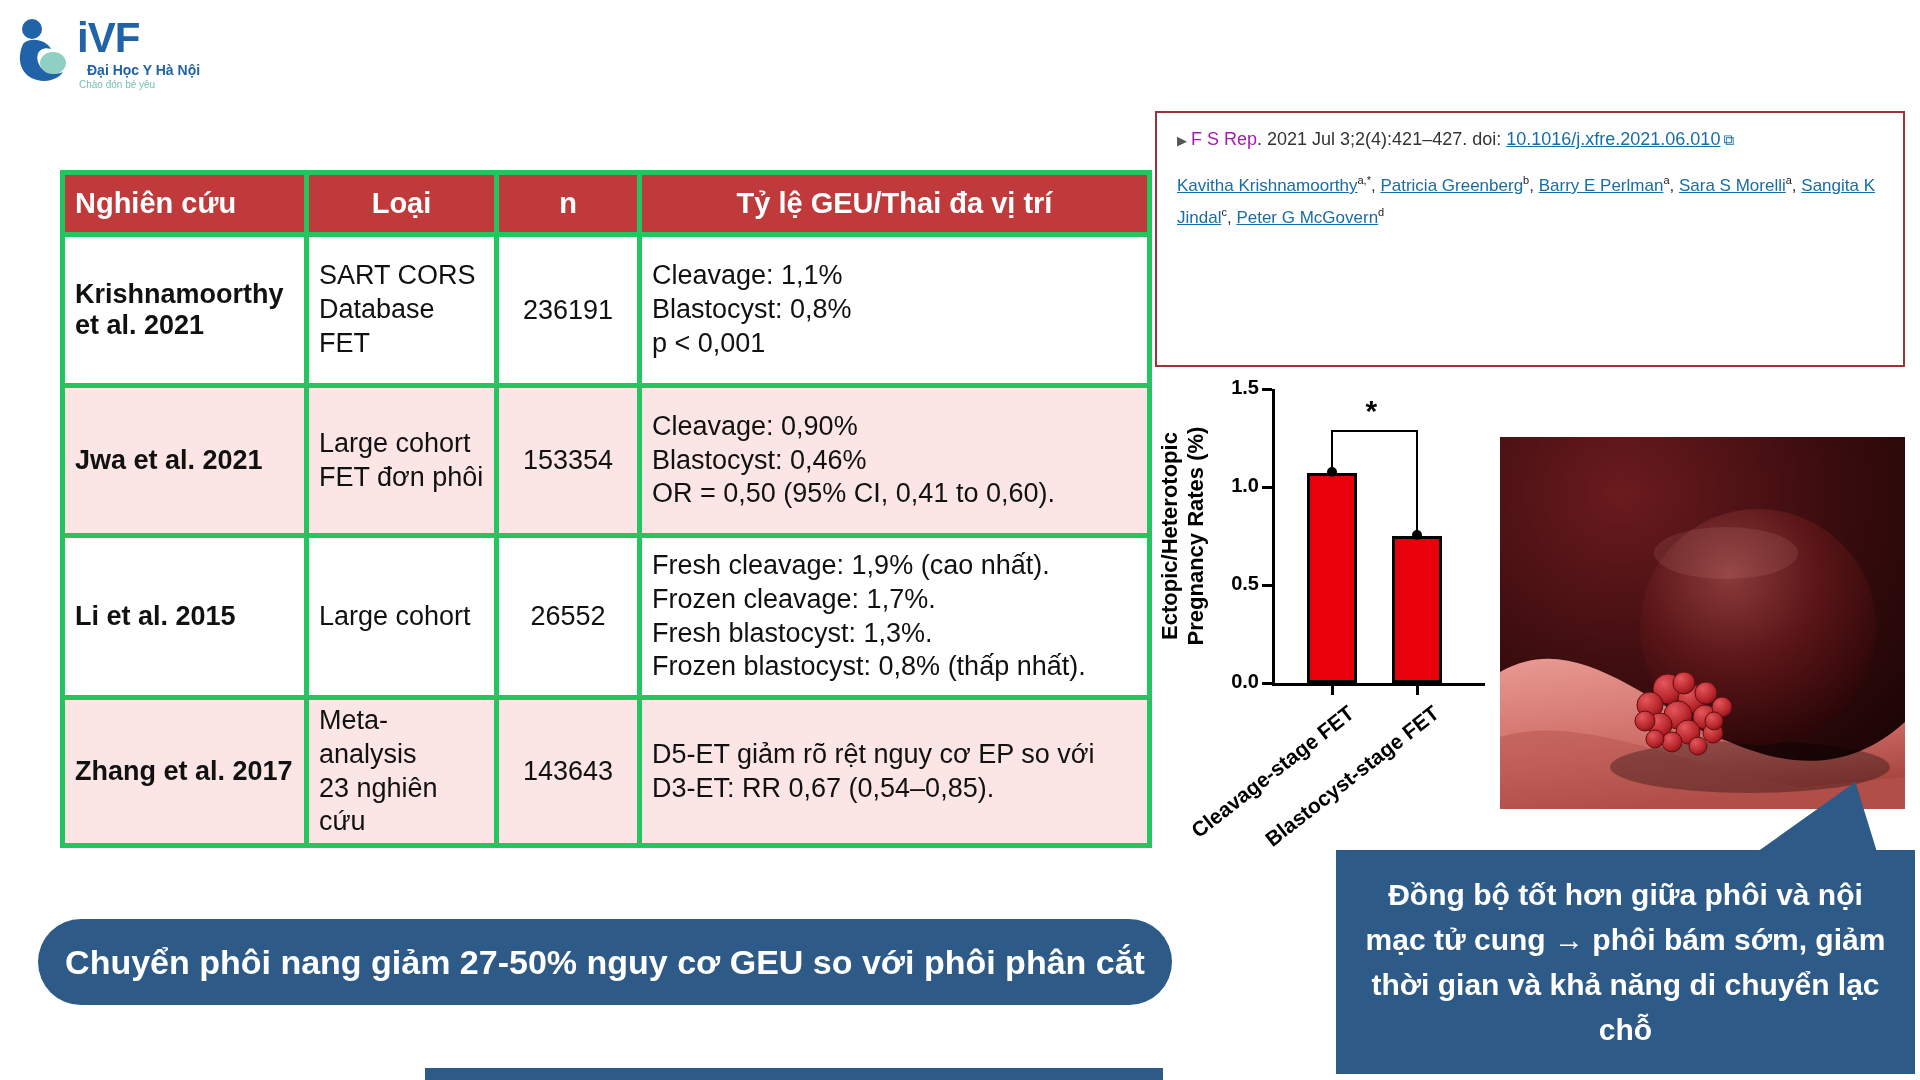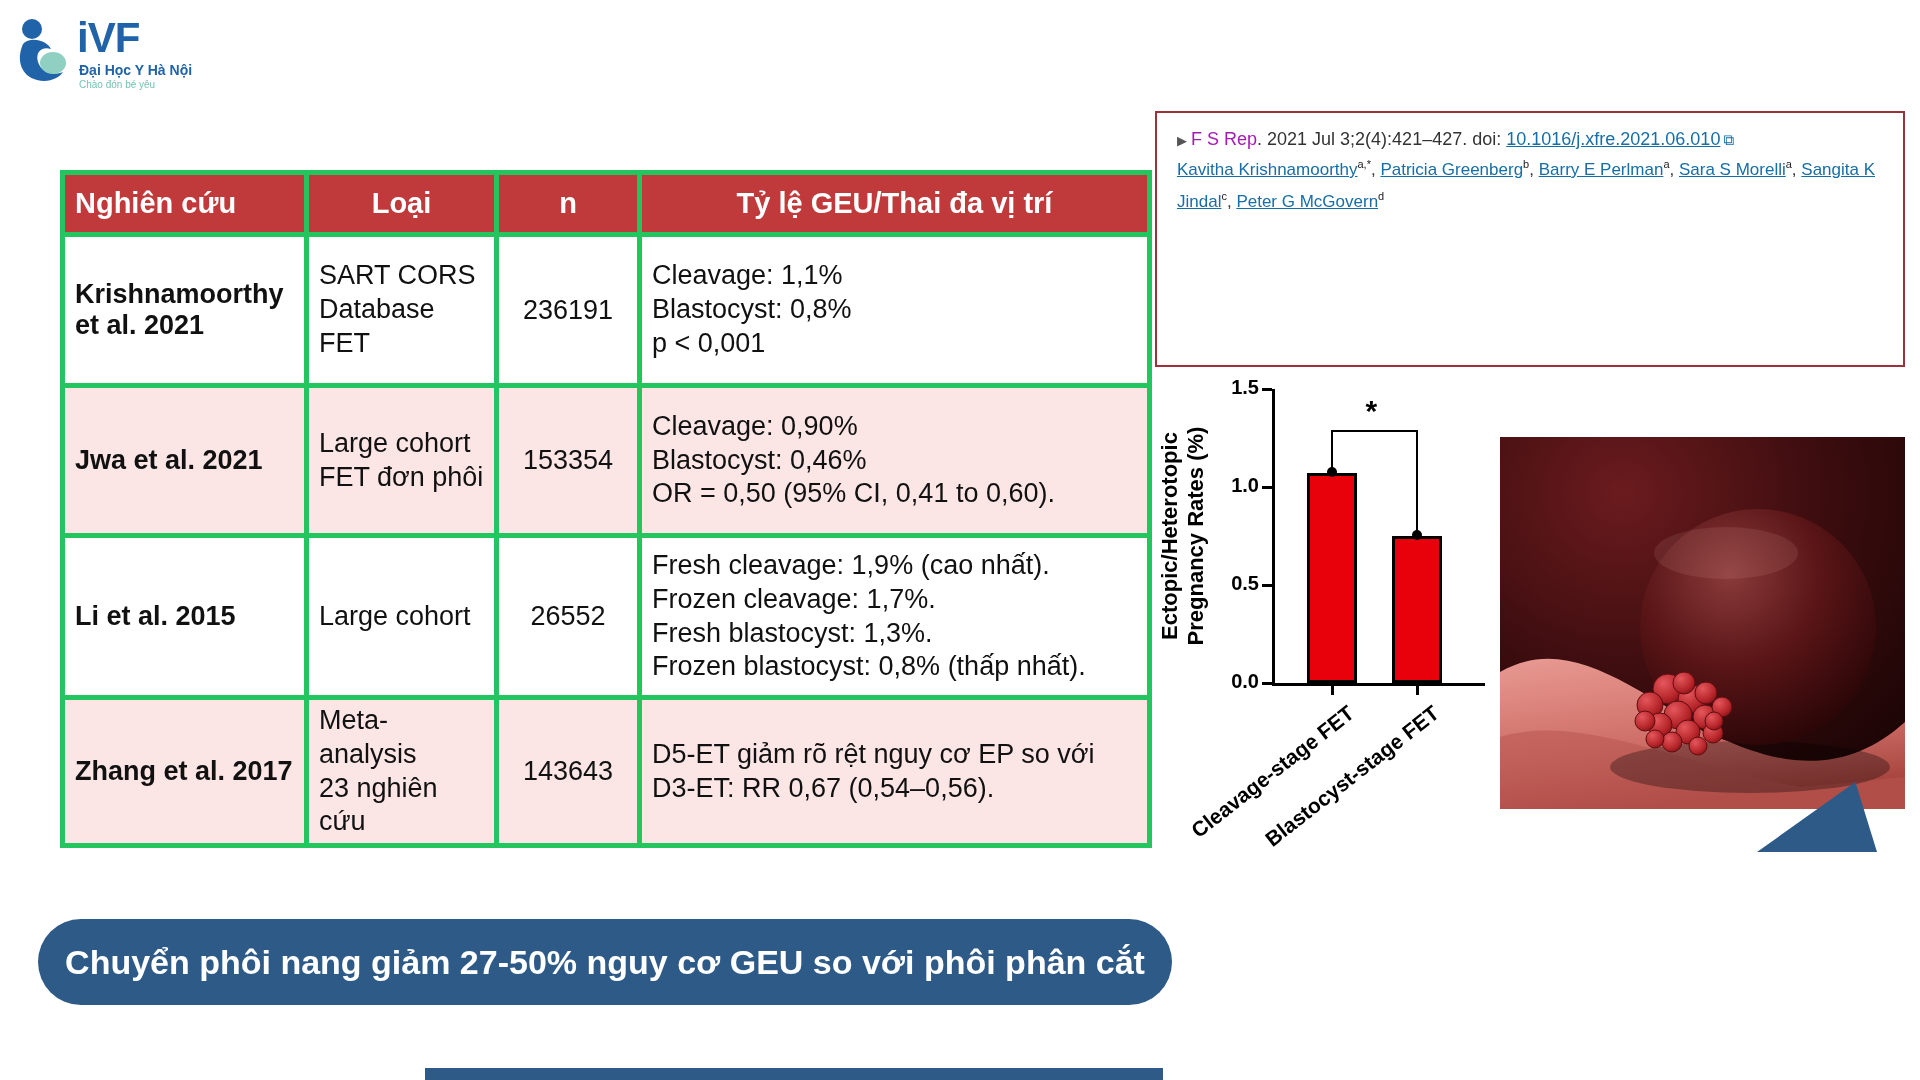--- a/index.html
+++ b/index.html
@@ -4,21 +4,21 @@
 <style>
   html,body{margin:0;padding:0;background:#888;}
   #stage{
     position:relative;width:1920px;height:1080px;background:#ffffff;
     font-family:"Liberation Sans", sans-serif;overflow:hidden;
   }
   
   .logo{position:absolute;left:15px;top:12px;width:220px;height:80px;}
   .logo svg{position:absolute;left:0;top:4px;}
   .logo .brand{position:absolute;left:62px;top:2px;font-size:42px;font-weight:bold;color:#2163A8;letter-spacing:-1px;}
-  .logo .sub{position:absolute;left:56px;top:50px;font-size:14px;font-weight:bold;color:#2163A8;padding-left:8px;}
+  .logo .sub{position:absolute;left:64px;top:50px;font-size:14px;font-weight:bold;color:#2163A8;padding-left:8px;}
   .logo .tag{position:absolute;left:64px;top:67px;font-size:10px;color:#74C3B2;}
   
   .title{
     position:absolute;left:170px;top:28px;width:1720px;text-align:center;
     font-size:55px;font-weight:800;color:#C5353B;letter-spacing:0px;
   }
   
   table.study{
     position:absolute;left:60px;top:170px;width:1087px;border-collapse:collapse;table-layout:fixed;
   }
@@ -43,21 +43,21 @@
   .cite{
     position:absolute;left:1155px;top:111px;width:750px;height:256px;background:#fff;
     border:2px solid #9B3139;box-sizing:border-box;padding:16px 20px;
   }
   .cite .metaline{font-size:18px;color:#333;}
   .cite .marker{color:#555;font-size:13px;margin-right:4px;}
   .cite .journal{color:#a21caf;}
   .cite .doi{color:#176DA6;text-decoration:underline;cursor:pointer;}
   .cite .ext{color:#176DA6;font-size:15px;margin-left:3px;cursor:pointer;}
   .cite .ctitle{margin-top:12px;font-size:21px;font-weight:bold;color:#111;line-height:1.5;}
-  .cite .authors{margin-top:4px;font-size:17px;color:#333;line-height:1.9;}
+  .cite .authors{margin-top:20px;font-size:17px;color:#333;line-height:1.9;}
   .cite .authors .aname{color:#176DA6;text-decoration:underline;cursor:pointer;}
   .cite .authors sup{font-size:11px;color:#222;}
   
   #chart{position:absolute;left:1150px;top:380px;width:340px;height:510px;}
   #chart .ylabel{
     position:absolute;left:-125px;top:128px;width:320px;height:56px;transform:rotate(-90deg);
     text-align:center;font-weight:bold;font-size:22px;line-height:1.2;color:#000;
   }
   #chart-plot{
     position:absolute;left:122px;top:9px;width:210px;height:294px;
@@ -145,21 +145,21 @@
 Frozen cleavage: 1,7%.
 Fresh blastocyst: 1,3%.
 Frozen blastocyst: 0,8% (thấp nhất).</td>
     </tr>
     <tr style="height:136px" class="pink">
       <td class="study-name">Zhang et al. 2017</td>
       <td class="type-cell">Meta-analysis
 23 nghiên cứu</td>
       <td class="n-cell">143643</td>
       <td class="result-cell">D5-ET giảm rõ rệt nguy cơ EP so với
-D3-ET: RR 0,67 (0,54–0,56).</td>
+D3-ET: RR 0,67 (0,54–0,85).</td>
     </tr>
   </tbody>
     </table>
 
   <div class="pill">Chuyển phôi nang giảm 27-50% nguy cơ GEU so với phôi phân cắt</div>
 
   <div class="cite">
     <div class="metaline">
       <span class="marker">▶</span><span class="journal">F S Rep</span><span>. 2021 Jul 3;2(4):421–427. doi: </span><span class="doi">10.1016/j.xfre.2021.06.010</span><span class="ext">⧉</span>
     </div>
@@ -248,16 +248,17 @@
           <circle cx="155" cy="302" r="9" fill="url(#gCell)"></circle>
         <circle cx="184" cy="246" r="11" fill="url(#gCell)"></circle>
           <circle cx="206" cy="256" r="11" fill="url(#gCell)"></circle>
         <circle cx="222" cy="270" r="10" fill="url(#gCell)"></circle>
           <circle cx="214" cy="284" r="9" fill="url(#gCell)"></circle>
       </g>
     </svg>
   </div>
 
   <div class="callout-tail"></div>
+  <div class="callout">Đồng bộ tốt hơn giữa phôi và nội mạc tử cung → phôi bám sớm, giảm thời gian và khả năng di chuyển lạc chỗ</div>
 
   <div class="bottom-bar"></div>
 
 </div>
 
 </body></html>

